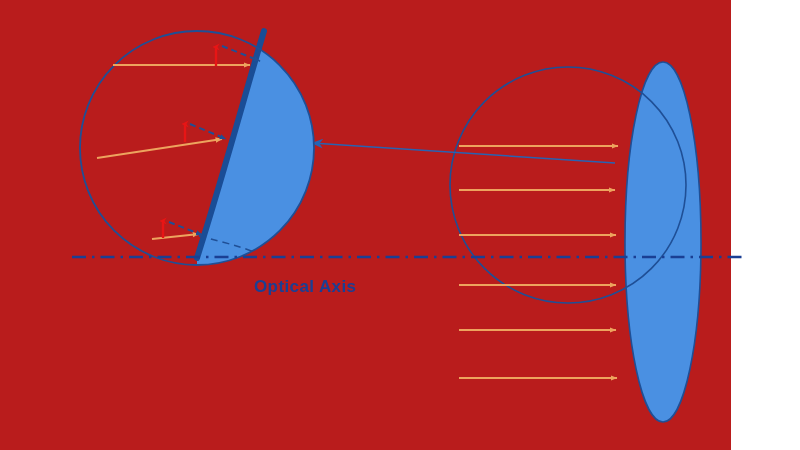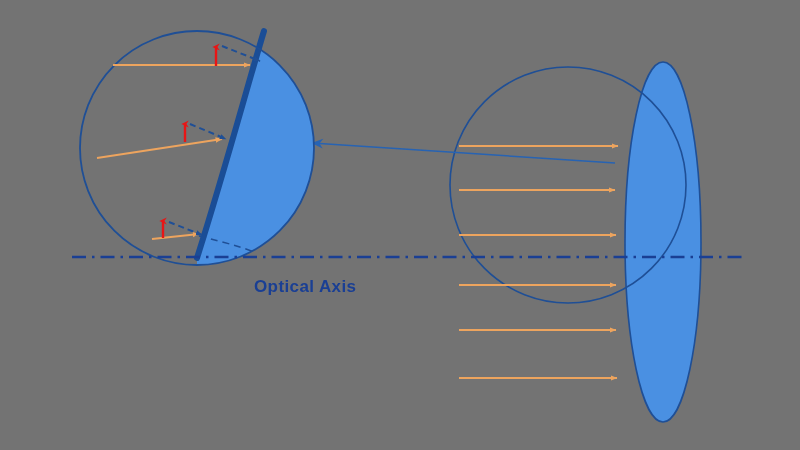--- a/index.html
+++ b/index.html
@@ -8,23 +8,23 @@
     background: #ffffff;
   }
   body {
     width: 800px;
     height: 450px;
     overflow: hidden;
     font-family: "Liberation Sans", sans-serif;
   }
   #stage {
     position: relative;
-    width: 800px;
+    width: 731px;
     height: 450px;
-    background: #737373;
+    background: #b91c1c;
   }
   #diagram {
     position: absolute;
     left: 0;
     top: 0;
     width: 800px;
     height: 450px;
     display: block;
   }
   .axis-label {

